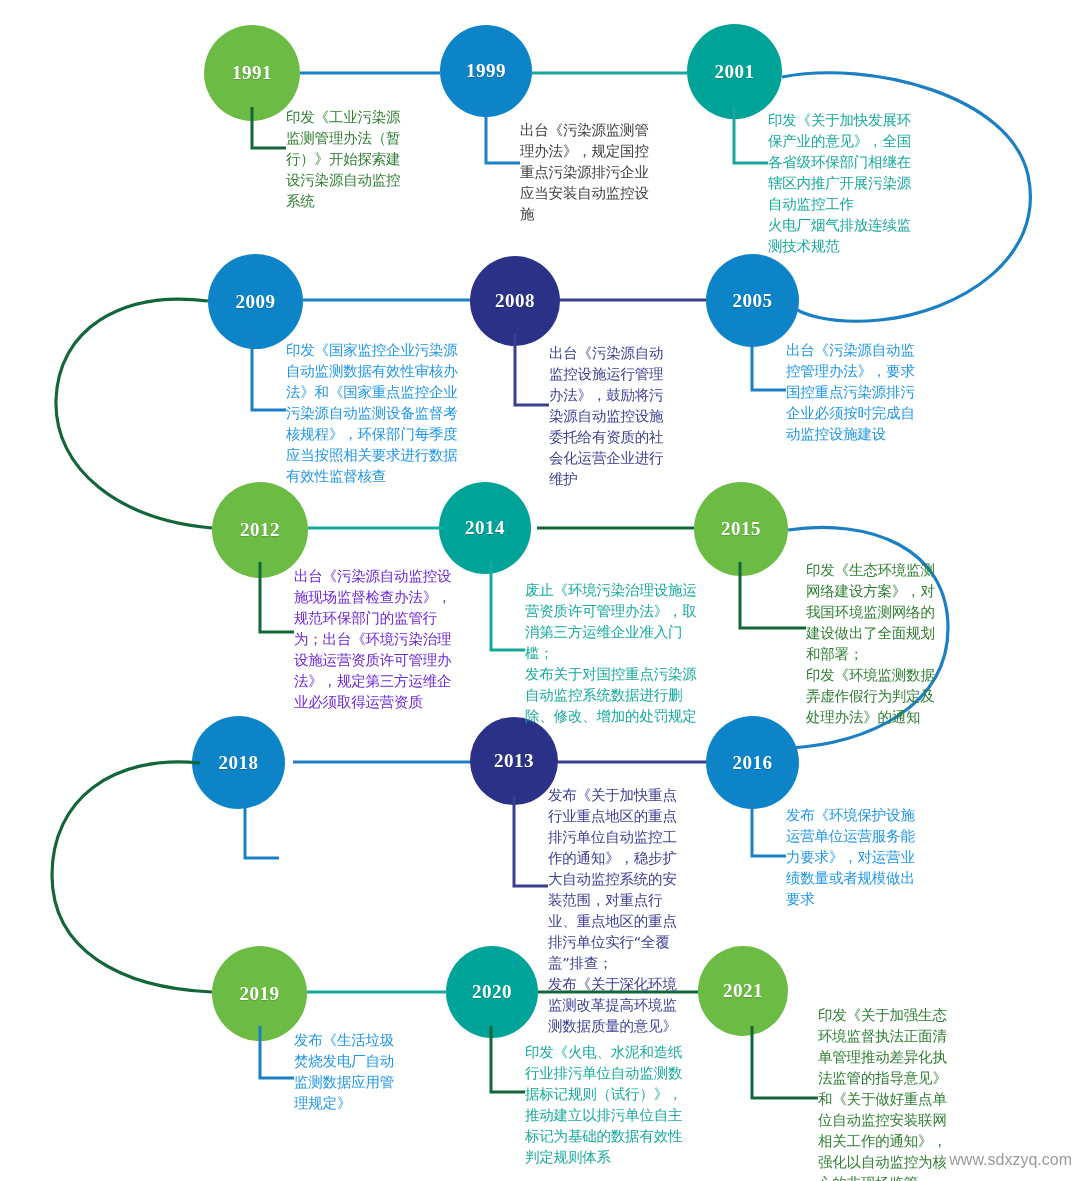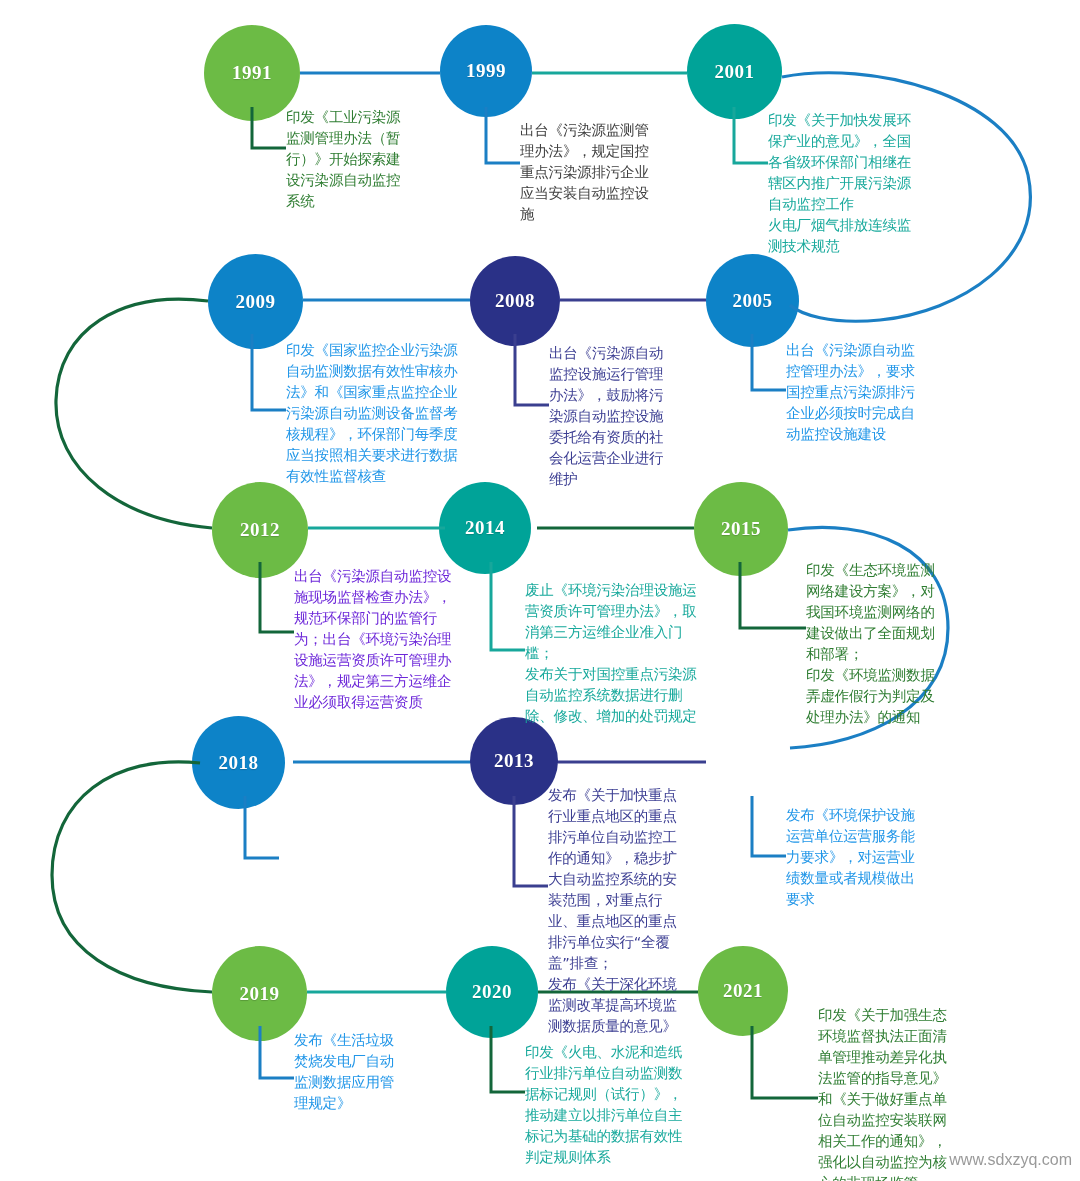--- a/index.html
+++ b/index.html
@@ -191,20 +191,23 @@
 作的通知》，稳步扩
 大自动监控系统的安
 装范围，对重点行
 业、重点地区的重点
 排污单位实行“全覆
 盖”排查；
 发布《关于深化环境
 监测改革提高环境监
 测数据质量的意见》</div>
 
+  <div class="circle" style="left:706px;top:716px;width:93px;height:93px;background:#0d83c8;">
+    <span>2016</span>
+  </div>
   <div class="desc" style="left:786px;top:805px;width:172px;color:#2196e8;">发布《环境保护设施
 运营单位运营服务能
 力要求》，对运营业
 绩数量或者规模做出
 要求</div>
 
   <div class="circle" style="left:212px;top:946px;width:95px;height:95px;background:#6cbb45;">
     <span>2019</span>
   </div>
   <div class="desc" style="left:294px;top:1030px;width:150px;color:#2196e8;">发布《生活垃圾

